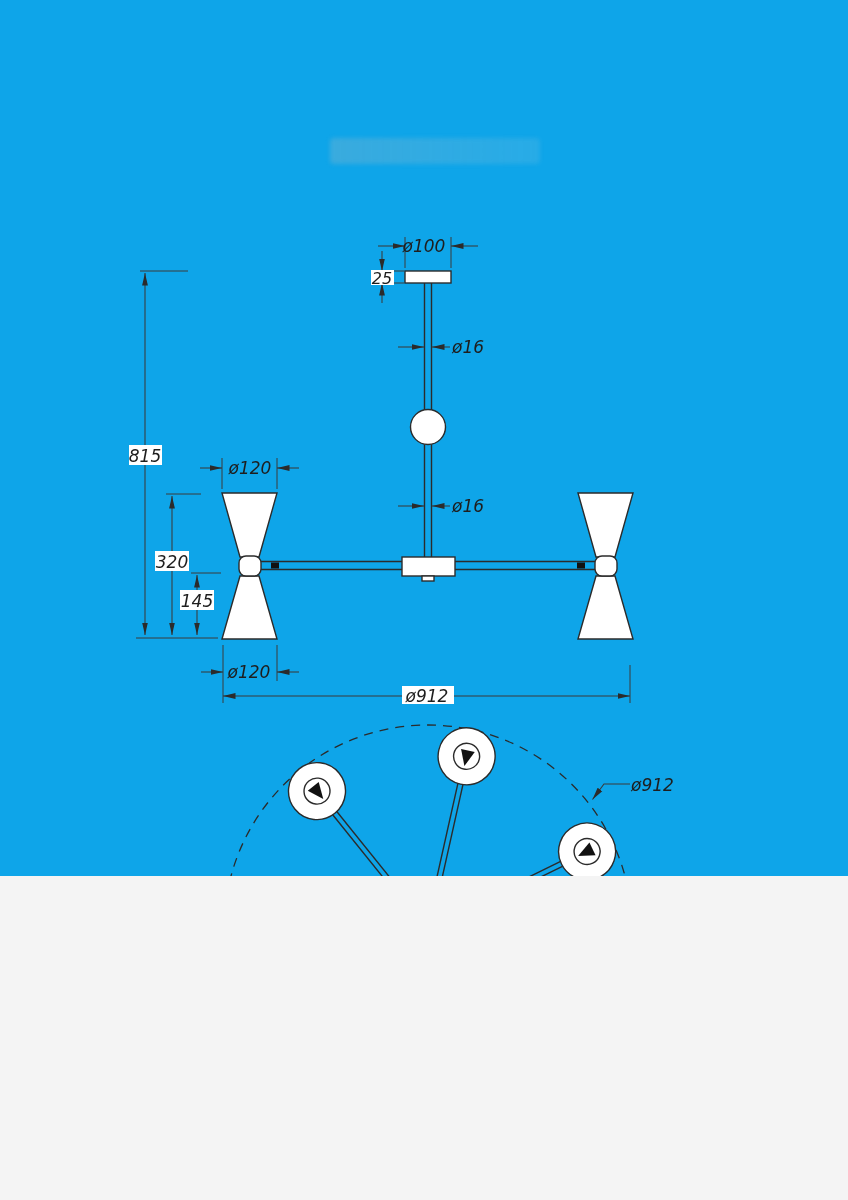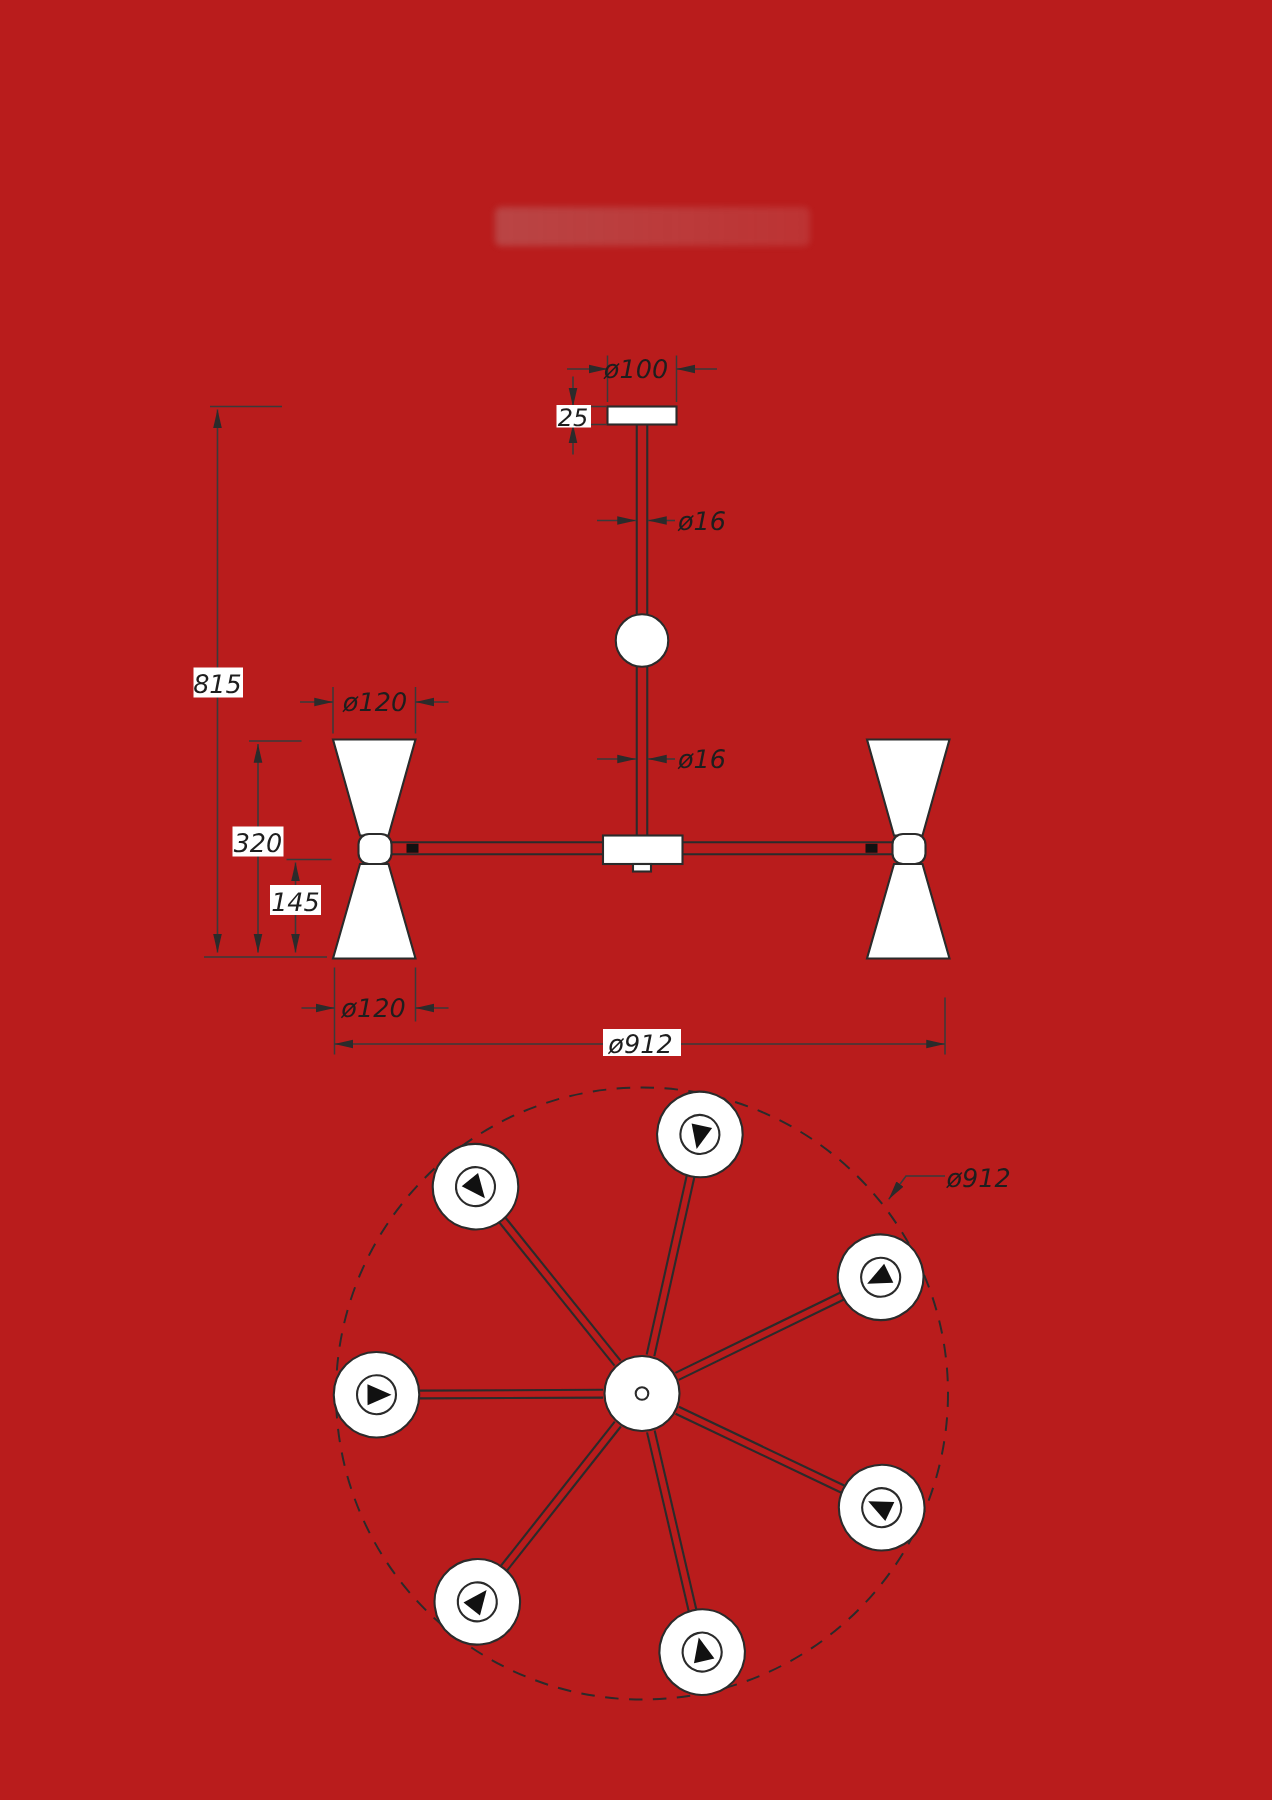--- a/index.html
+++ b/index.html
@@ -1,19 +1,19 @@
 <!DOCTYPE html>
 <html><head>
 <meta charset="utf-8">
 <style>
   html,body{margin:0;padding:0;background:#f4f4f4;}
   .canvas{
     position:relative;
-    width:848px;height:1200px;
-    background:#b91c1c;
+    width:848px;height:876px;
+    background:#0ea5e9;
     font-family:"DejaVu Sans",sans-serif;
     overflow:hidden;
   }
   svg{position:absolute;inset:0;}
   .outline{stroke:#2b2b2b;stroke-width:1.4;fill:none;}
   .outline-f{stroke:#2b2b2b;stroke-width:1.4;fill:#ffffff;}
   .dimline{stroke:#3a3a3a;stroke-width:1.05;fill:none;}
   .extline{stroke:#3a3a3a;stroke-width:1.0;fill:none;}
   .dashed{stroke:#2b2b2b;stroke-width:1.3;fill:none;stroke-dasharray:9 7;}
   .dim-text{font:italic 17px "DejaVu Sans",sans-serif;fill:#1e1e1e;}

